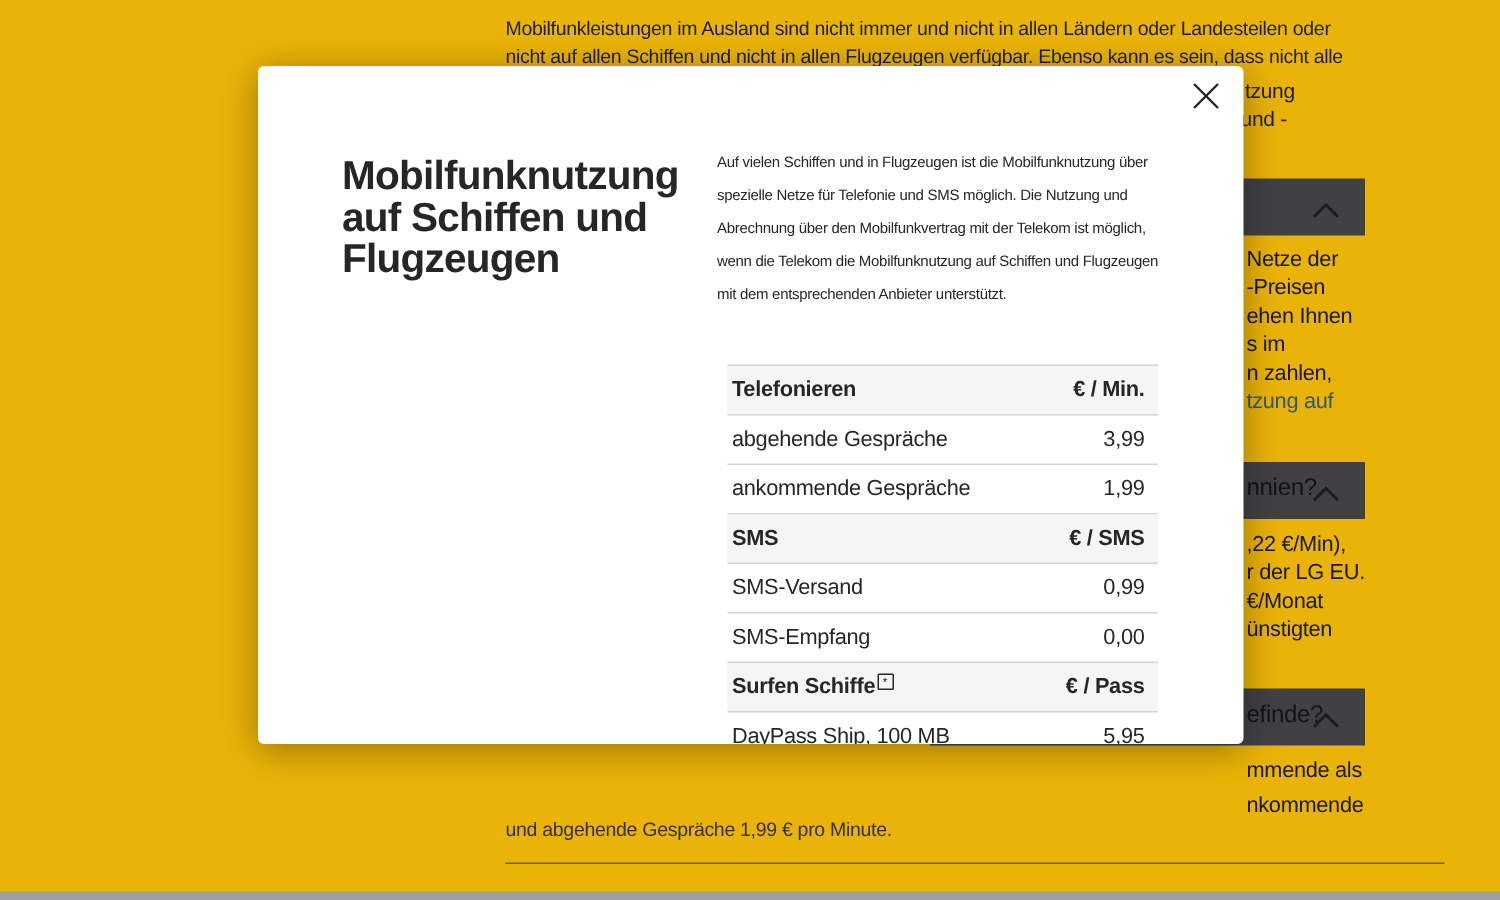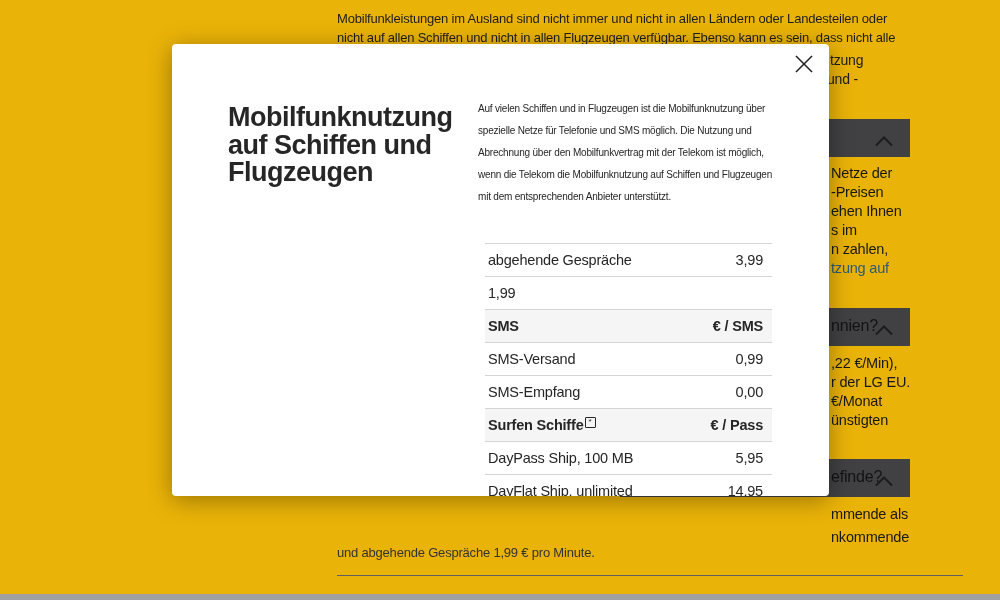--- a/index.html
+++ b/index.html
@@ -105,25 +105,30 @@
     <h1 class="modal-title">
       <span>Mobilfunknutzung</span><br>
       <span>auf Schiffen und</span><br>
       <span>Flugzeugen</span>
     </h1>
 
     <p class="modal-intro">Auf vielen Schiffen und in Flugzeugen ist die Mobilfunknutzung über spezielle Netze für Telefonie und SMS möglich. Die Nutzung und Abrechnung über den Mobilfunkvertrag mit der Telekom ist möglich, wenn die Telekom die Mobilfunknutzung auf Schiffen und Flugzeugen mit dem entsprechenden Anbieter unterstützt.</p>
 
     <div class="price-table">
 
+      <div class="pt-row head">
+        <span>Telefonieren</span>
+        <span class="pt-val">€ / Min.</span>
+      </div>
       <div class="pt-row">
         <span>abgehende Gespräche</span>
         <span class="pt-val">3,99</span>
       </div>
       <div class="pt-row">
+        <span>ankommende Gespräche</span>
         <span class="pt-val">1,99</span>
       </div>
 
       <div class="pt-row head">
         <span>SMS</span>
         <span class="pt-val">€ / SMS</span>
       </div>
       <div class="pt-row">
         <span>SMS-Versand</span>
         <span class="pt-val">0,99</span>

